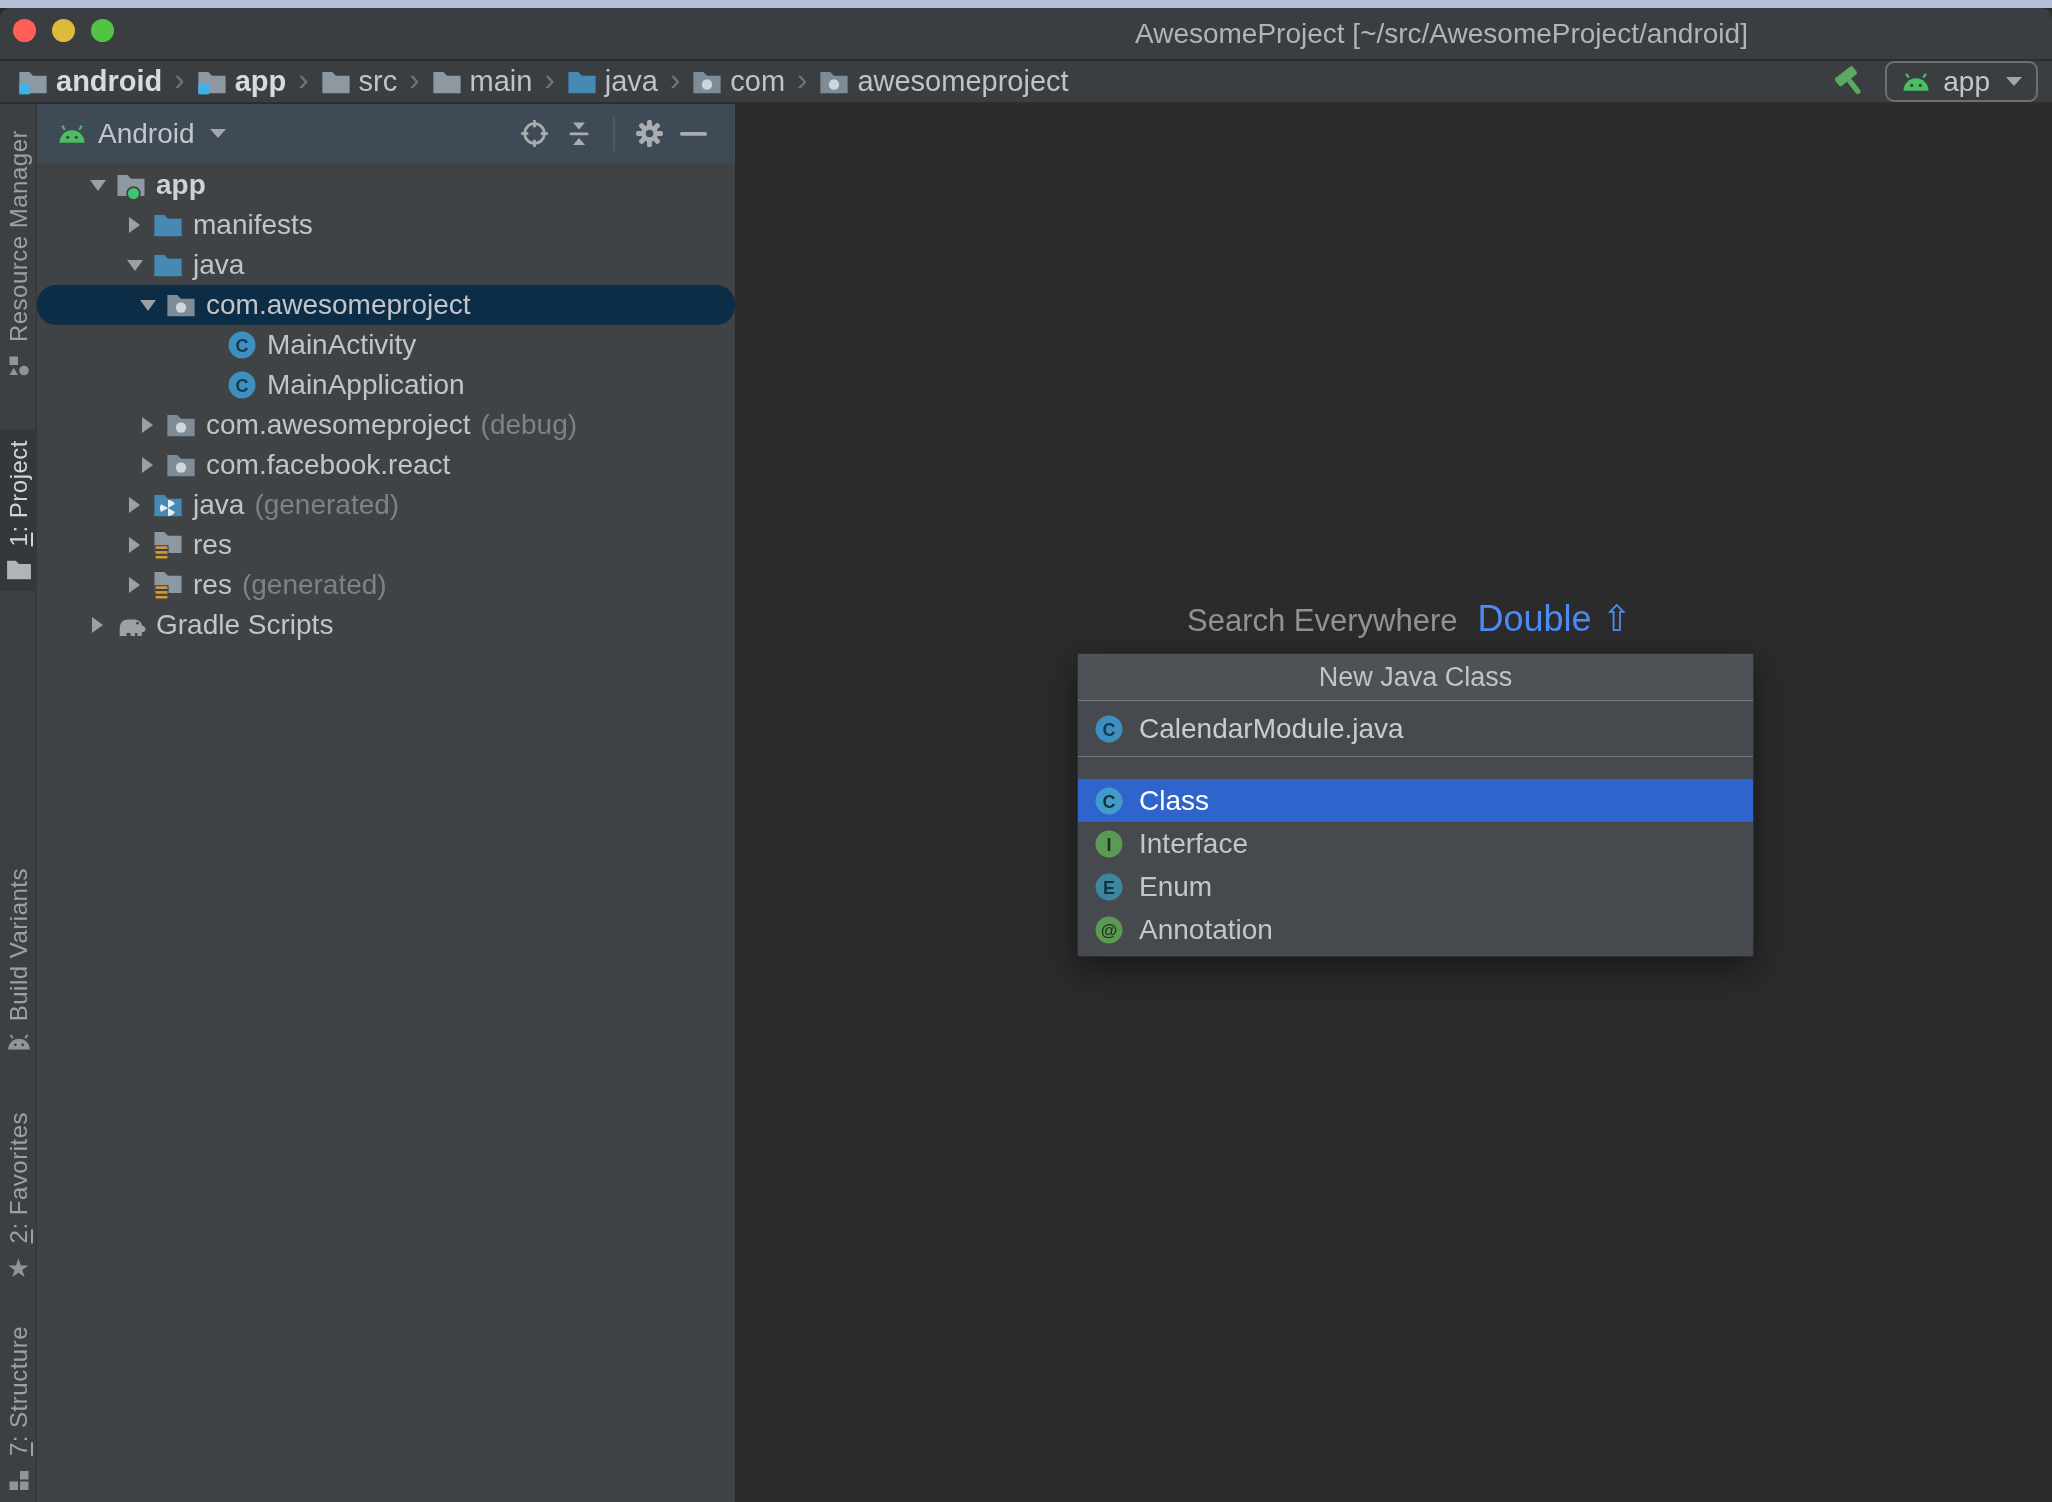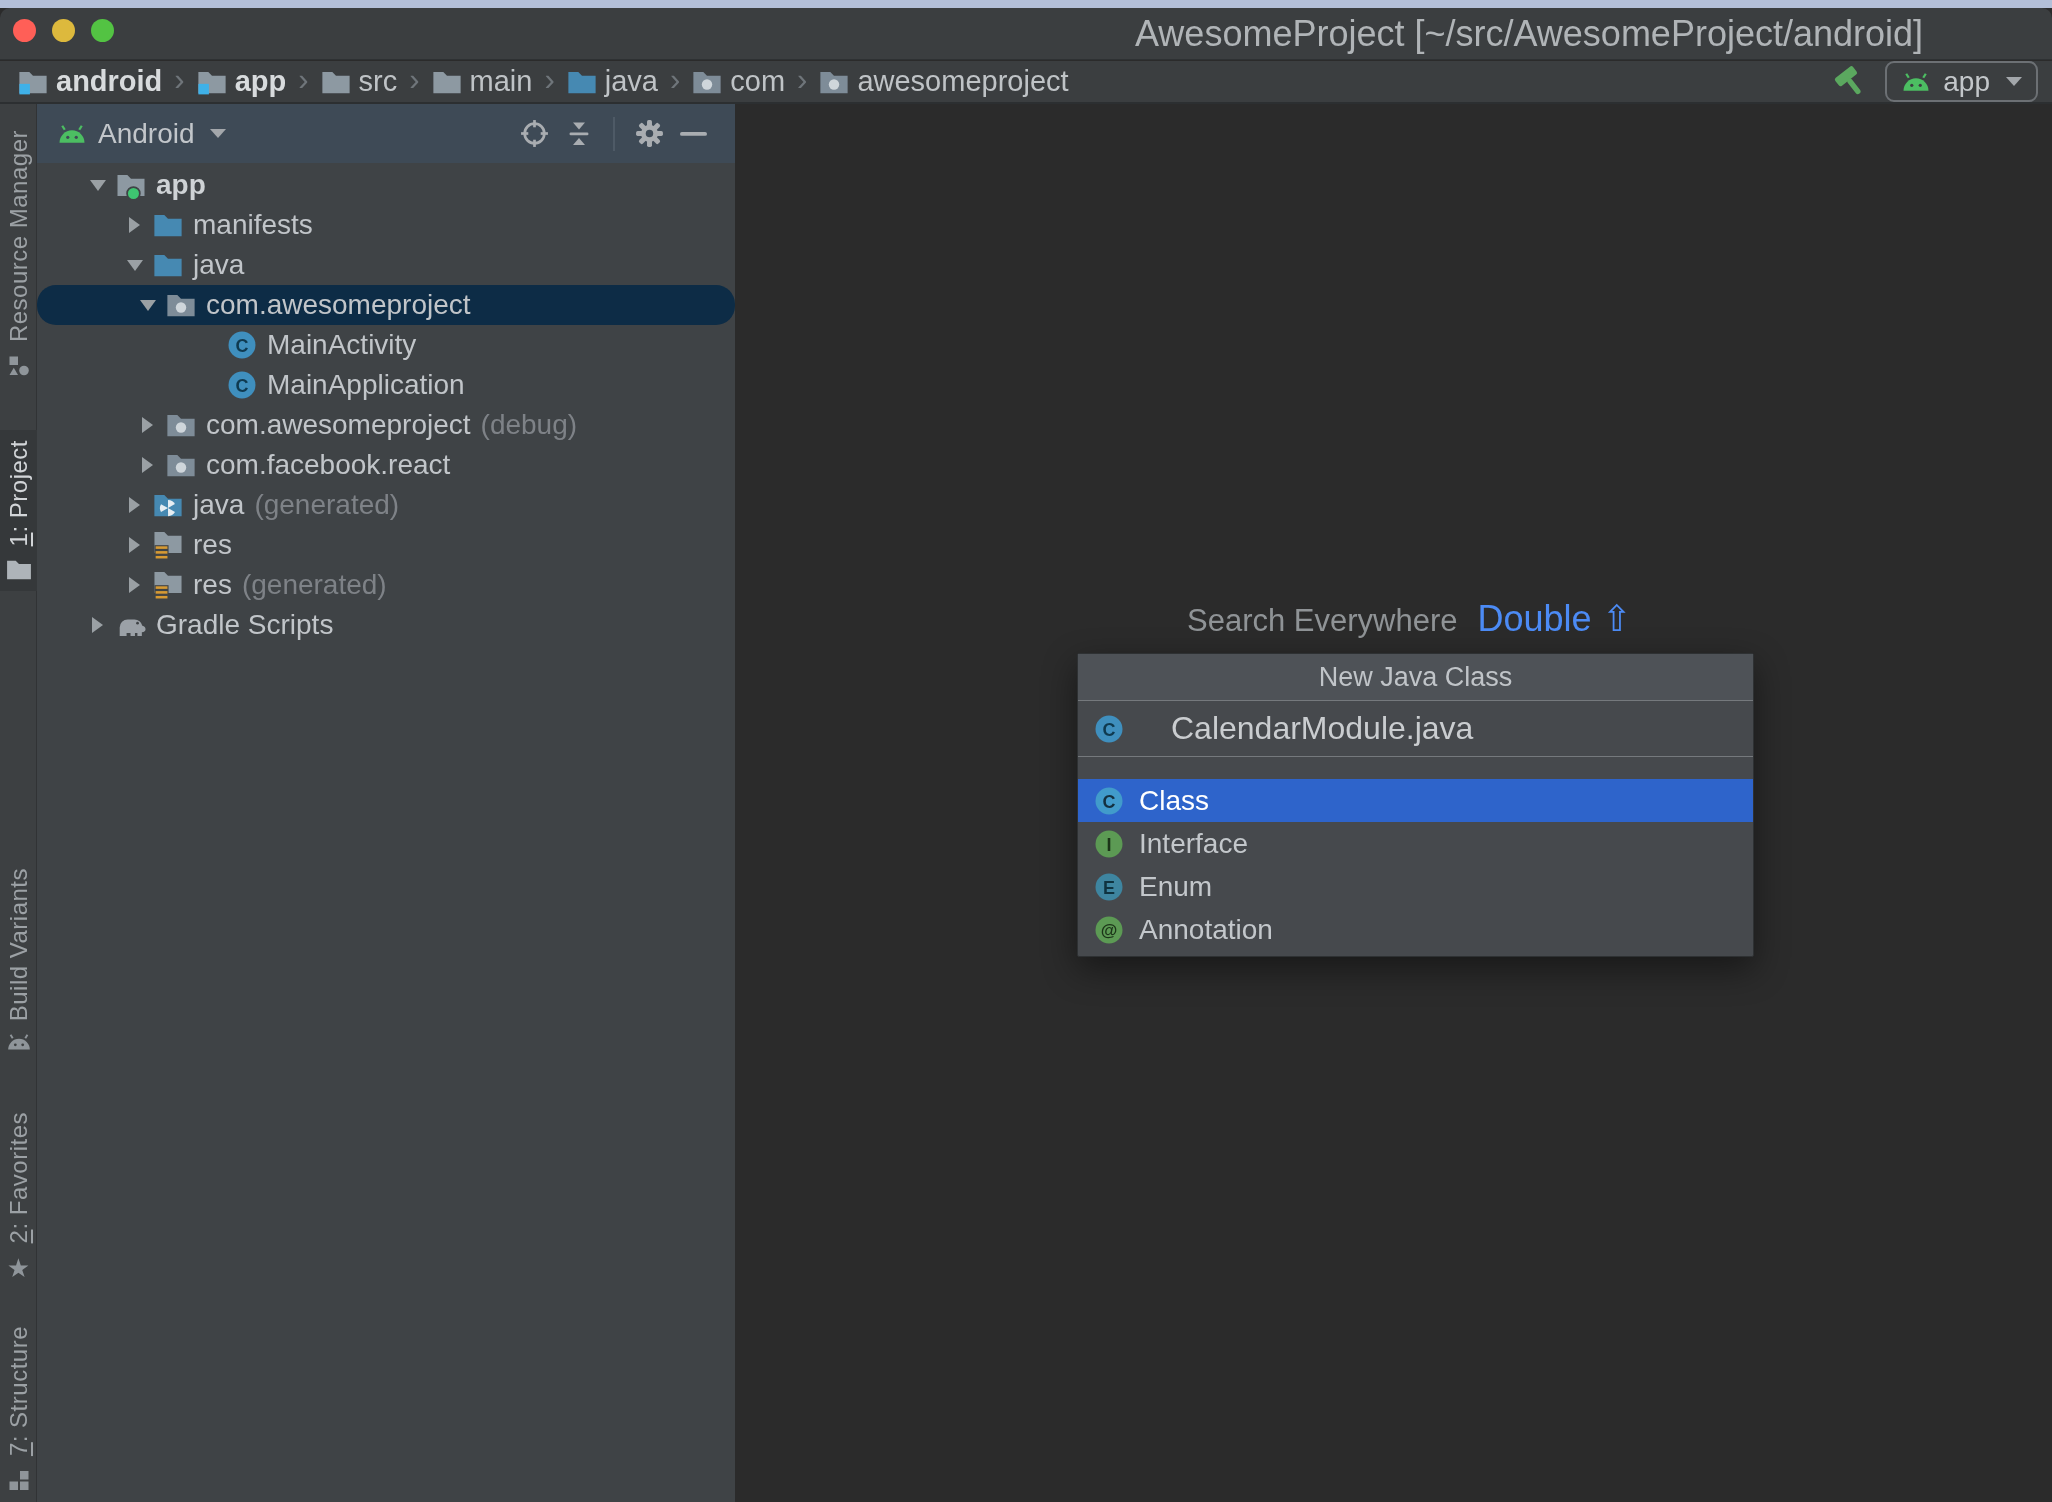--- a/index.html
+++ b/index.html
@@ -10,21 +10,21 @@
   
   .desktop-strip{position:absolute;left:0;top:0;width:100%;height:8px;background:#b3bfd8;}
   .titlebar{position:absolute;left:0;top:8px;width:100%;height:52px;background:#3b3e40;
             border-bottom:1px solid #2e3133;border-radius:10px 10px 0 0;}
   .lights{position:absolute;left:13px;top:11px;display:flex;gap:16px;}
   .light{width:23px;height:23px;border-radius:50%;}
   .l-close{background:#ff5f57;}
   .l-min{background:#ddb93d;}
   .l-zoom{background:#53c343;}
   .win-title{position:absolute;left:1135px;top:0;height:52px;line-height:52px;
-             font-size:36px;color:#b0b4b7;white-space:nowrap;}
+             font-size:28px;color:#b0b4b7;white-space:nowrap;}
 
   
   .crumbbar{position:absolute;left:0;top:61px;width:100%;height:43px;background:#3b3e40;
             border-bottom:2px solid #2c2f31;display:flex;align-items:center;padding:0 14px 0 18px;}
   .crumbs{display:flex;align-items:center;gap:9px;}
   .crumb{display:flex;align-items:center;gap:8px;white-space:nowrap;}
   .crumb .clabel{font-size:29px;color:#bfc3c6;}
   .crumb.bold .clabel{font-weight:bold;color:#d8dbdd;}
   .crumb-sep{font-size:31px;color:#6f757a;padding:0 3px;transform:translateY(-2px);}
   .toolbar-right{margin-left:auto;display:flex;align-items:center;gap:20px;}
@@ -77,21 +77,21 @@
   .hint .h-short{font-size:36px;color:#4c8bf5;}
 
   
   .popup{position:absolute;left:342px;top:549px;width:677px;background:#46494d;
          border:1px solid #2e3133;border-radius:2px;box-shadow:0 12px 34px rgba(0,0,0,0.45);}
   .pop-header{height:47px;background:#4e5257;border-bottom:1px solid #75797d;
               display:flex;align-items:center;justify-content:center;}
   .pop-header .pop-title{font-size:27px;color:#c0c4c8;}
   .pop-input{height:56px;display:flex;align-items:center;gap:15px;padding:0 16px;
              border-bottom:1px solid #75797d;}
-  .pop-input .pi-text{font-size:32px;color:#cacdd0;margin-left:32px;}
+  .pop-input .pi-text{font-size:28px;color:#cacdd0;}
   .pop-spacer{height:22px;}
   .pop-list{padding-bottom:5px;}
   .opt{height:43px;display:flex;align-items:center;gap:15px;padding:0 16px;}
   .opt .o-label{font-size:28px;color:#c3c7cb;}
   .opt.selected{background:#2e64cb;}
   .opt.selected .o-label{color:#ffffff;}
 
   svg{display:block;}
   svg text{font-family:"Liberation Sans","DejaVu Sans",sans-serif;}
 </style>

